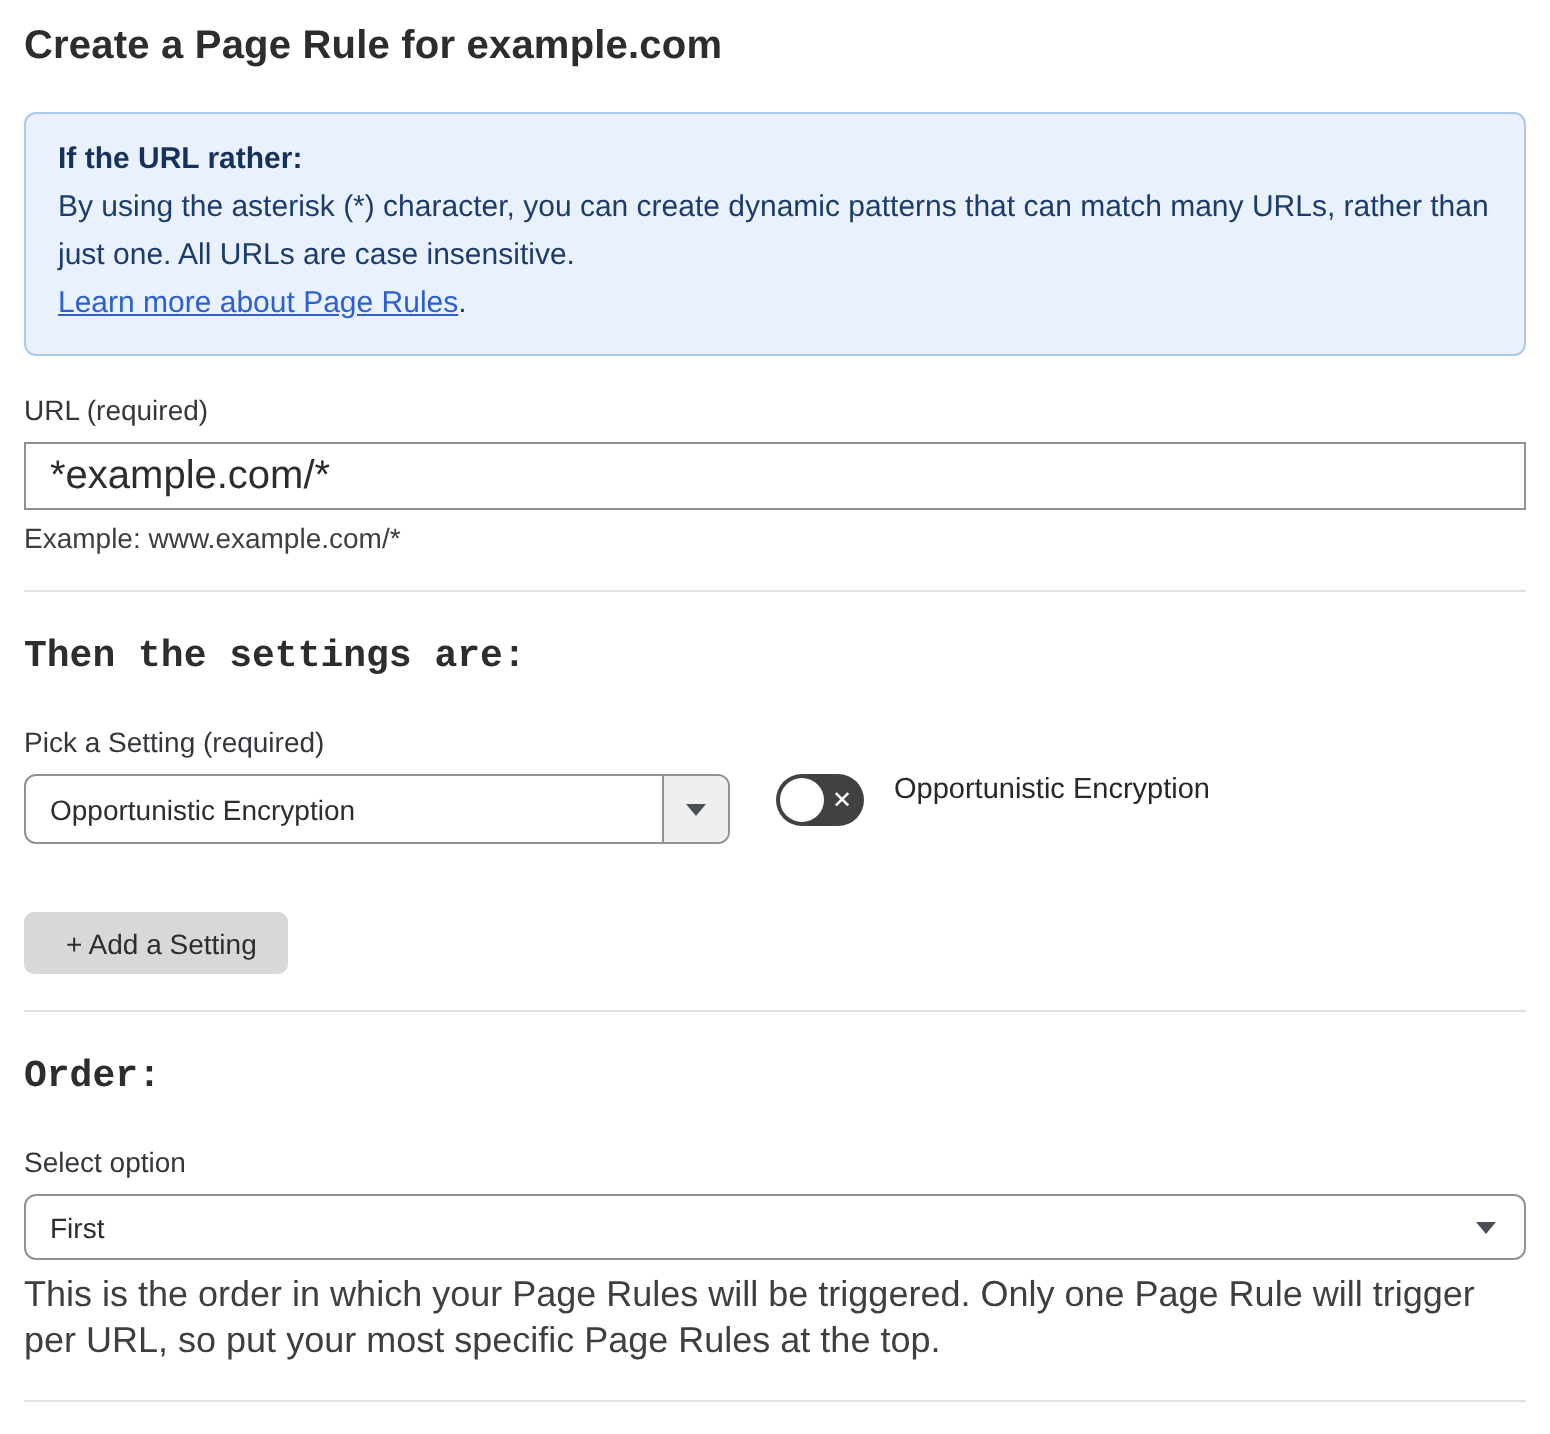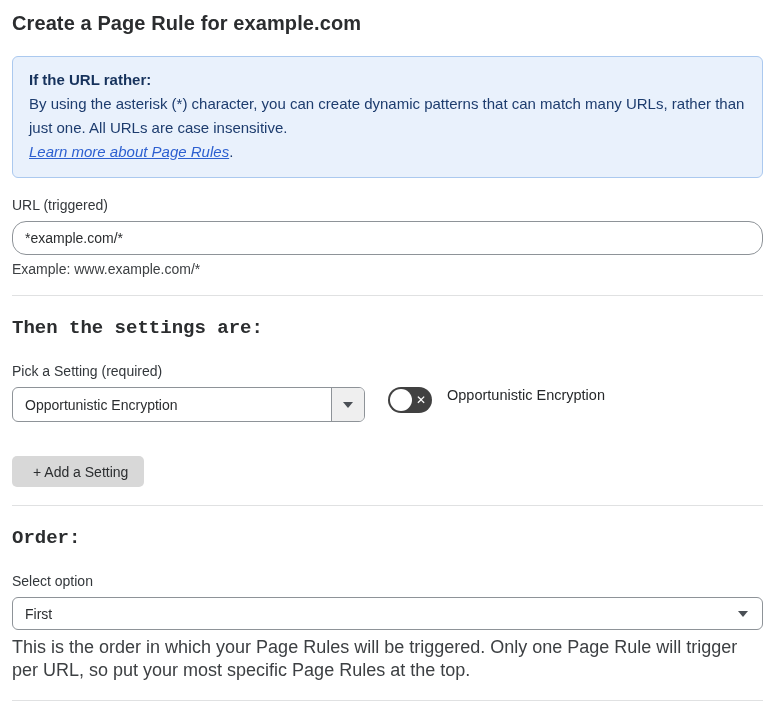--- a/index.html
+++ b/index.html
@@ -36,44 +36,43 @@
     margin-bottom: 19px;
   }
   .info-box .info-heading {
     font-weight: bold;
     color: #16325c;
   }
   .info-box a.info-link {
     color: #2c5fd0;
     text-decoration: underline;
     cursor: pointer;
-    font-style: italic;
   }
 
   
   .field-label {
     font-size: 14px;
     color: #33373b;
     margin-bottom: 8px;
   }
   .helper-text {
     font-size: 14px;
     color: #3d4043;
     margin-top: 6px;
   }
 
   
   .text-input {
     display: block;
     width: 100%;
     height: 34px;
     border: 1px solid #8e9398;
-    border-radius: 14px;
+    border-radius: 0;
     padding: 0 12px;
-    font-size: 14px;
+    font-size: 20px;
     color: #2b2d2f;
     font-family: "Liberation Sans", "DejaVu Sans", sans-serif;
     background: #fff;
     outline: none;
   }
 
   
   .divider {
     border: none;
     border-top: 1px solid #e0e1e2;
@@ -230,21 +229,21 @@
   <h1 class="page-title">Create a Page Rule for example.com</h1>
 
   <div class="info-box">
     <div class="info-heading">If the URL rather:</div>
     <div class="info-body">By using the asterisk (*) character, you can create dynamic patterns that can match many URLs, rather than just one. All URLs are case insensitive.</div>
     <div>
       <a class="info-link">Learn more about Page Rules</a><span>.</span>
     </div>
   </div>
 
-  <div class="field-label">URL (triggered)</div>
+  <div class="field-label">URL (required)</div>
   <input type="text" class="text-input" value="*example.com/*" style="">
   <div class="helper-text">Example: www.example.com/*</div>
 
   <hr class="divider">
 
   <h2 class="section-heading">Then the settings are:</h2>
 
   <div class="field-label label-after-heading">Pick a Setting (required)</div>
 
   <div class="setting-row">

